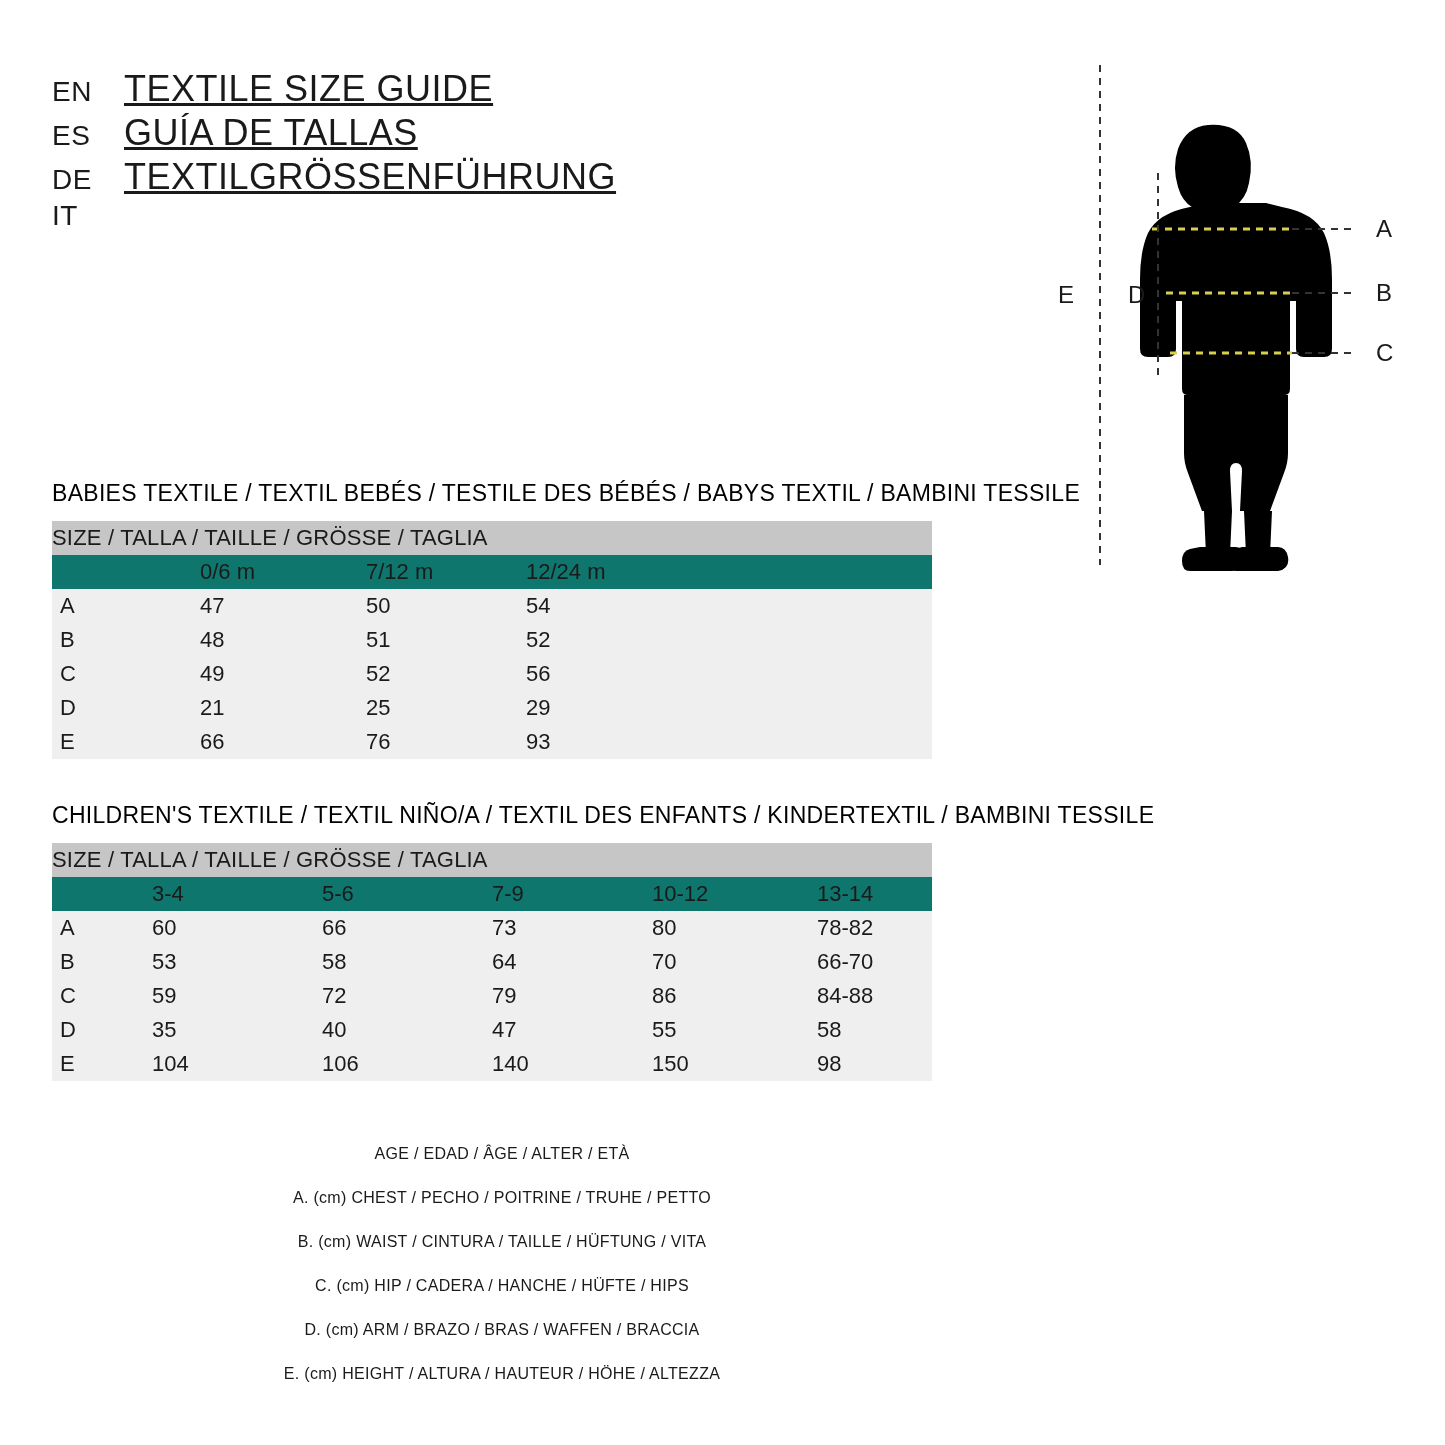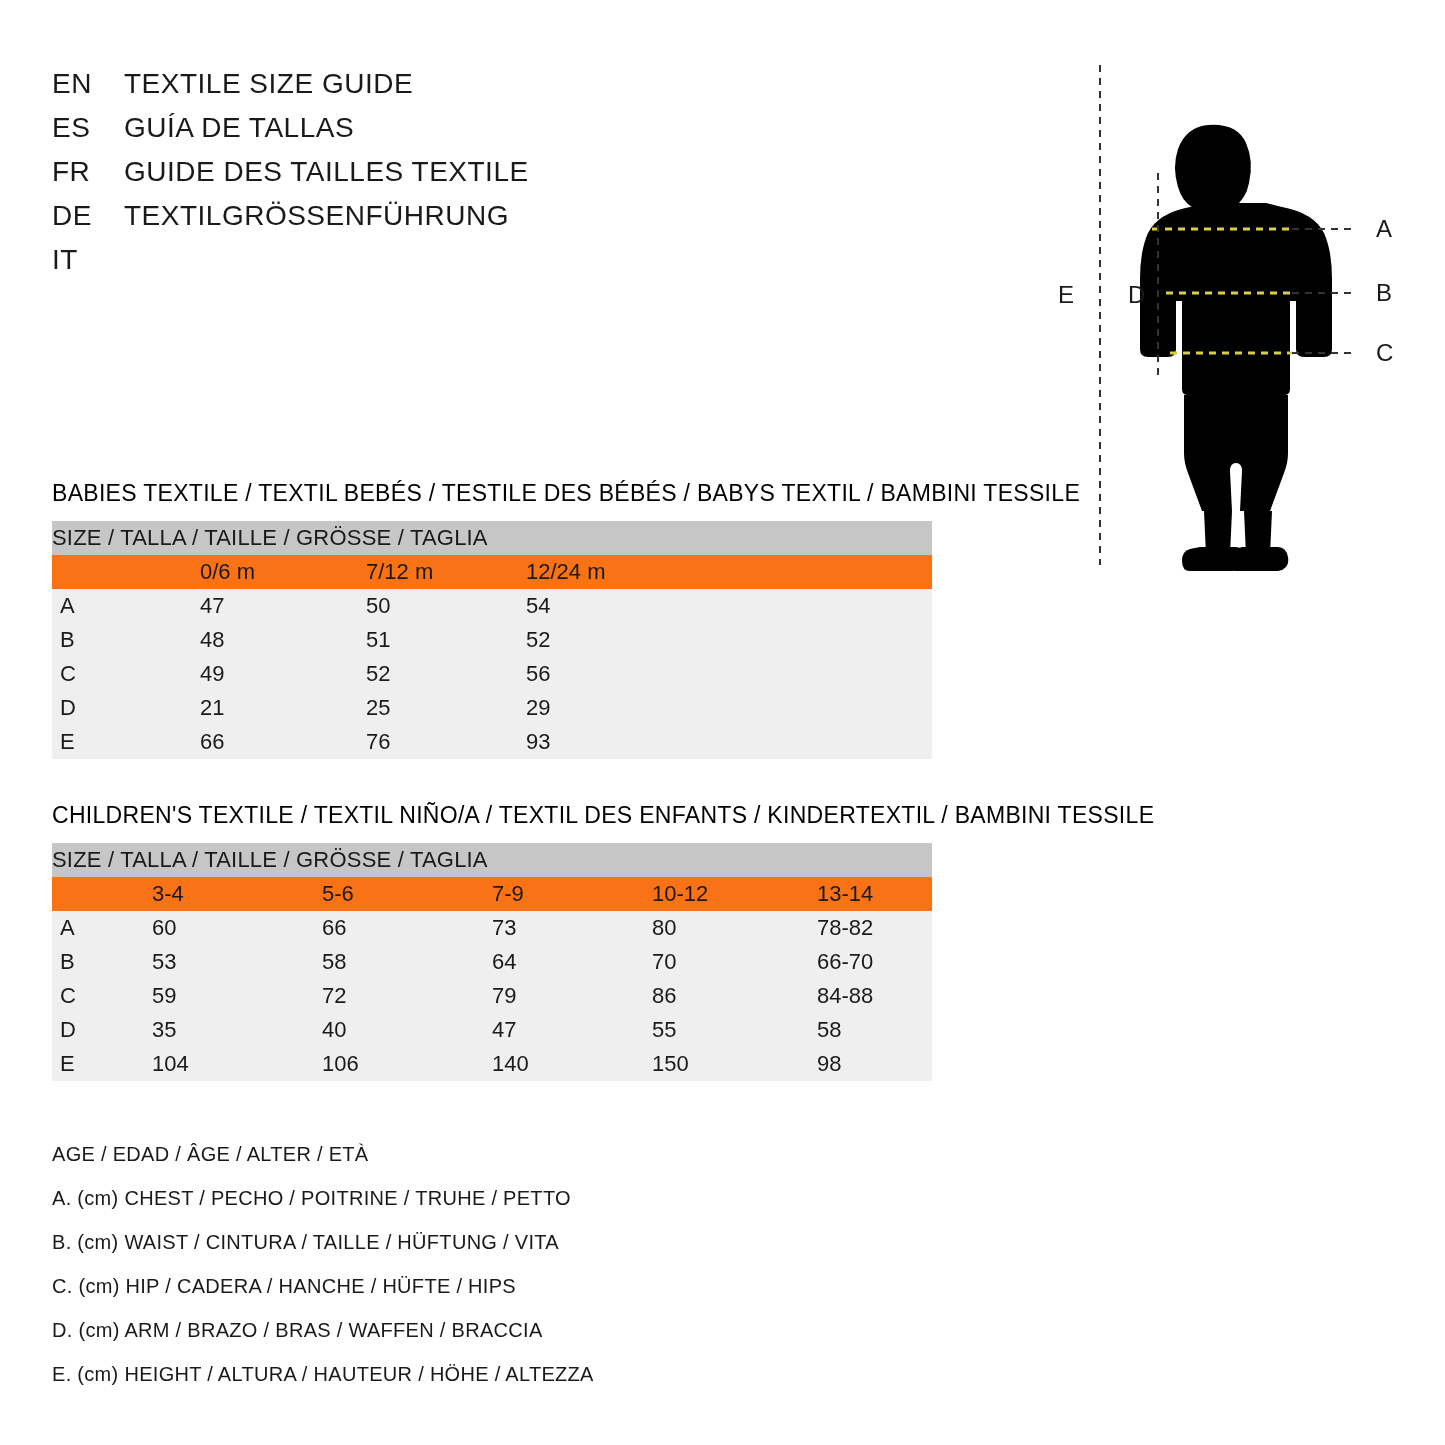--- a/index.html
+++ b/index.html
@@ -35,23 +35,24 @@
     align-items: baseline;
     height: 44px;
   }
   .lang-code {
     width: 72px;
     font-size: 28px;
     letter-spacing: 0.5px;
     color: #1a1a1a;
   }
   .lang-text {
-    font-size: 28px;
+    font-size: 36px;
     letter-spacing: 0.5px;
     color: #1a1a1a;
+    text-decoration: underline;
   }
 
   
   .figure {
     position: absolute;
     left: 1040px;
     top: 55px;
     width: 380px;
     height: 520px;
   }
@@ -85,21 +86,21 @@
     color: #1a1a1a;
   }
   .hdr-row td {
     background: #c6c6c6;
     font-size: 22px;
     padding-left: 8px;
     height: 36px;
     letter-spacing: 0.2px;
   }
   .sub-row td {
-    background: #f97316;
+    background: #0f766e;
     height: 36px;
   }
   .data-row td {
     background: #efefef;
     height: 36px;
   }
   .c-label {
     width: 62px;
     padding-left: 8px !important;
   }
@@ -108,45 +109,42 @@
   .babies .col3 { padding-left: 52px !important; }
 
   
   .legend {
     position: absolute;
     left: 52px;
     top: 1132px;
     width: 900px;
   }
   .legend-line {
-    font-size: 20px;
+    font-size: 16px;
     letter-spacing: 0.3px;
     color: #1a1a1a;
     height: 44px;
     line-height: 44px;
     white-space: nowrap;
+    text-align: center;
   }
 </style>
 </head>
 <body>
 
 <div class="page">
 
   <div class="lang-block">
     <div class="lang-row">
       <span class="lang-code">EN</span>
       <span class="lang-text">TEXTILE SIZE GUIDE</span>
     </div>
     <div class="lang-row">
       <span class="lang-code">ES</span>
       <span class="lang-text">GUÍA DE TALLAS</span>
-    </div>
-    <div class="lang-row">
-      <span class="lang-code">FR</span>
-      <span class="lang-text">GUIDE DES TAILLES TEXTILE</span>
     </div>
     <div class="lang-row">
       <span class="lang-code">DE</span>
       <span class="lang-text">TEXTILGRÖSSENFÜHRUNG</span>
     </div>
     <div class="lang-row">
       <span class="lang-code">IT</span>
     </div>
   </div>
 

